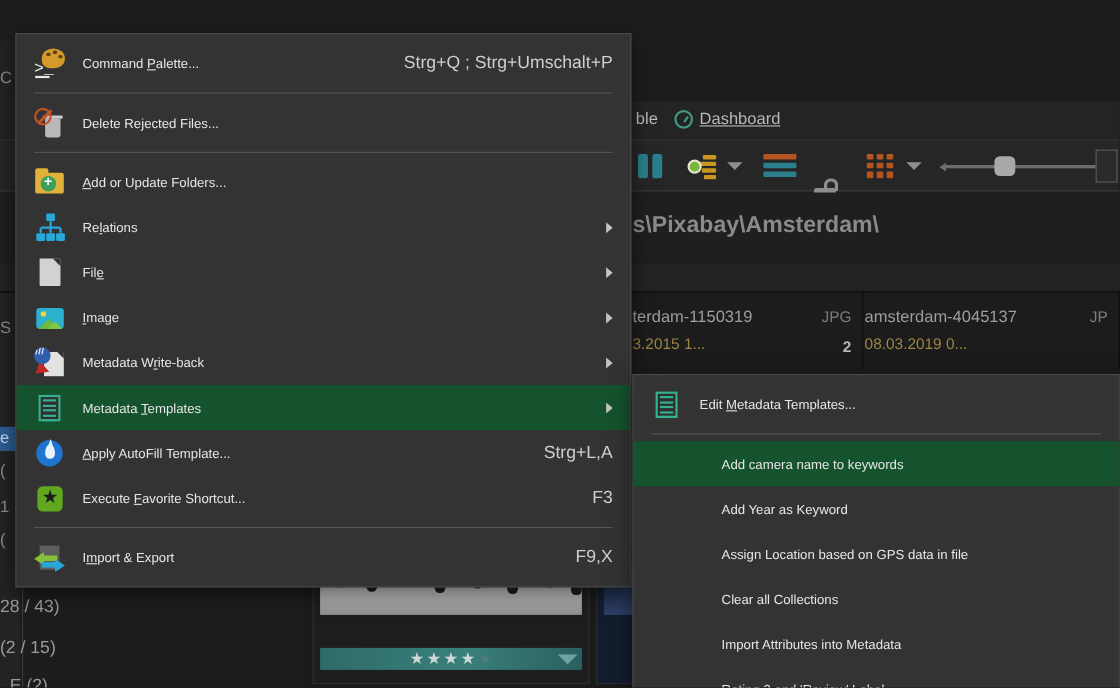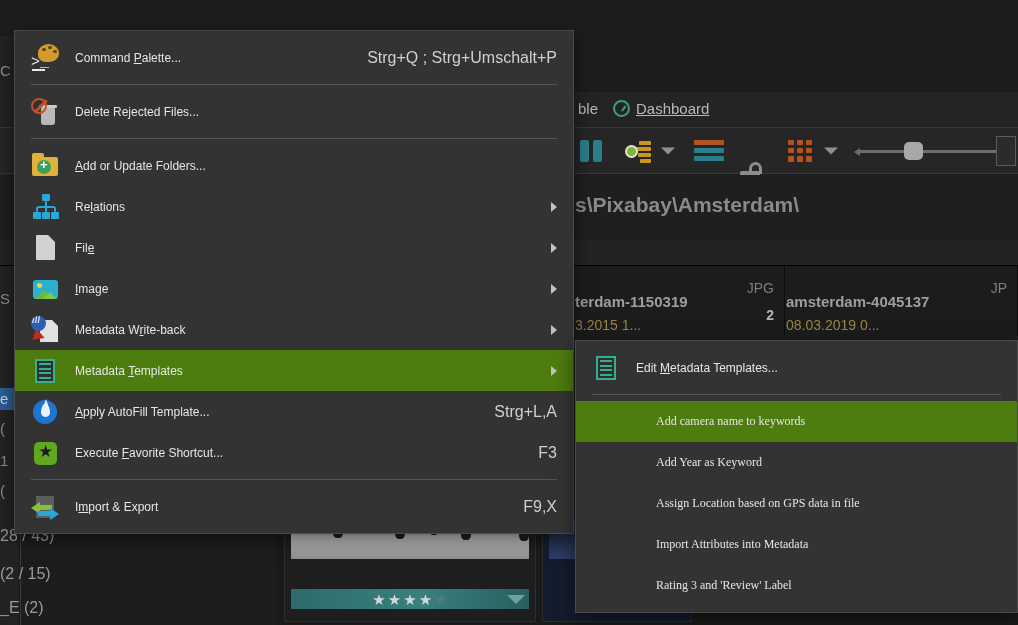--- a/index.html
+++ b/index.html
@@ -83,32 +83,32 @@
   .filestrip {
     position:absolute; left:0; top:240px; width:1018px; height:26px; background:#232323;
     border-bottom:1px solid #000;
   }
 
   .filecards { position:absolute; left:0; top:266px; width:1018px; height:70px; }
   .fcard {
     position:absolute; top:0; height:70px; border-right:1px solid #0c0c0c;
     padding:14px 10px 0 0; background:#1c1c1c;
   }
-  .fcard .fname { color:#9e9e9e; font-size:15px; font-weight:bold; white-space:nowrap;margin-top:13px; }
+  .fcard .fname { color:#9e9e9e; font-size:15px; font-weight:normal; white-space:nowrap; }
   .fcard .fext { color:#7d7d7d; font-size:14px; position:absolute; right:10px; top:14px; }
   .fcard .fdate { color:#9a8545; font-size:14px; margin-top:7px; white-space:nowrap; }
   .fcard .fnum { color:#b5b5b5; font-size:14px; position:absolute; right:10px; top:41px; font-weight:bold; }
 
   
   .sidebar { position:absolute; left:0; top:36px; width:18px; height:589px; background:#232323; }
   .side-frag { position:absolute; left:0; color:#8e8e8e; font-size:15px; white-space:nowrap; }
   .side-sel { position:absolute; left:0; width:18px; height:22px; background:#2d5f96; }
   .side-div { position:absolute; left:20px; width:1px; height:589px; top:36px; background:#3a3a3a; }
 
-  .botlabels { position:absolute; left:0; bottom:16px; width:280px; height:110px;text-align:center; }
+  .botlabels { position:absolute; left:0; bottom:0; width:280px; height:110px;text-align:center; }
   .botlabels div { position:absolute; color:#9a9a9a; font-size:16px; white-space:nowrap; }
 
   
   .thumbpanel { position:absolute; left:276px; top:500px; width:742px; height:125px; background:#1a1a1a; }
   .thumb {
     position:absolute; background:#1e1e1e; border:1px solid #2e2e2e;
   }
   .thumb .img {
     position:absolute; left:6px; top:6px; right:6px; height:40px;
     background:linear-gradient(180deg,#9a9a9a 0%,#bdbdbd 45%,#8e8e8e 100%);
@@ -147,33 +147,33 @@
     position:absolute; background:#333333; border:1px solid #4a4a4a;
     box-shadow:0 5px 18px rgba(0,0,0,.55); padding:6px 0;
   }
   #commands-menu { left:14px; top:30px; width:560px; }
   #submenu { left:575px; top:340px; width:443px; }
 
   .menu-row {
     position:relative; display:flex; align-items:center; height:41px;
     padding:0 16px 0 0; cursor:default;
   }
-  .menu-row.hl { background:#4d7c0f; }
+  .menu-row.hl { background:#14532d; }
   .menu-icon {
     width:60px; min-width:60px; height:41px; display:flex; align-items:center; justify-content:center;
   }
   .menu-label { color:#e6e6e6; font-size:12px; white-space:nowrap; flex:1; }
   .menu-label u { text-decoration:underline; }
   .menu-accel { color:#cfcfcf; font-size:16px; white-space:nowrap; margin-left:24px; }
   .menu-arrow {
     width:0; height:0; margin-left:14px;
     border-top:5px solid transparent; border-bottom:5px solid transparent; border-left:6px solid #c2c2c2;
   }
   .menu-sep { height:1px; background:#555555; margin:6px 16px 6px 16px; }
-  .menu-row.noicon .menu-label { padding-left:20px;font-family:Liberation Serif, serif; }
+  .menu-row.noicon .menu-label { padding-left:20px; }
 
   
   .mi { position:relative; width:28px; height:28px; }
 
   .mi-palette .disc { position:absolute; left:7px; top:0; width:21px; height:18px;
     background:#d49a2a; border-radius:60% 60% 55% 45%; }
   .mi-palette .disc i { position:absolute; width:3.5px; height:3.5px; background:#5b4410; border-radius:50%; }
   .mi-palette .disc i:nth-child(1){ left:4px; top:4px; }
   .mi-palette .disc i:nth-child(2){ left:10px; top:2px; }
   .mi-palette .disc i:nth-child(3){ left:15px; top:6px; }
@@ -560,20 +560,24 @@
     <div class="menu-row noicon">
       <span class="menu-icon"></span>
       <span class="menu-label">Add Year as Keyword</span>
     </div>
 
     <div class="menu-row noicon">
       <span class="menu-icon"></span>
       <span class="menu-label">Assign Location based on GPS data in file</span>
     </div>
 
+    <div class="menu-row noicon">
+      <span class="menu-icon"></span>
+      <span class="menu-label">Clear all Collections</span>
+    </div>
 
     <div class="menu-row noicon">
       <span class="menu-icon"></span>
       <span class="menu-label">Import Attributes into Metadata</span>
     </div>
 
     <div class="menu-row noicon">
       <span class="menu-icon"></span>
       <span class="menu-label">Rating 3 and 'Review' Label</span>
     </div>

